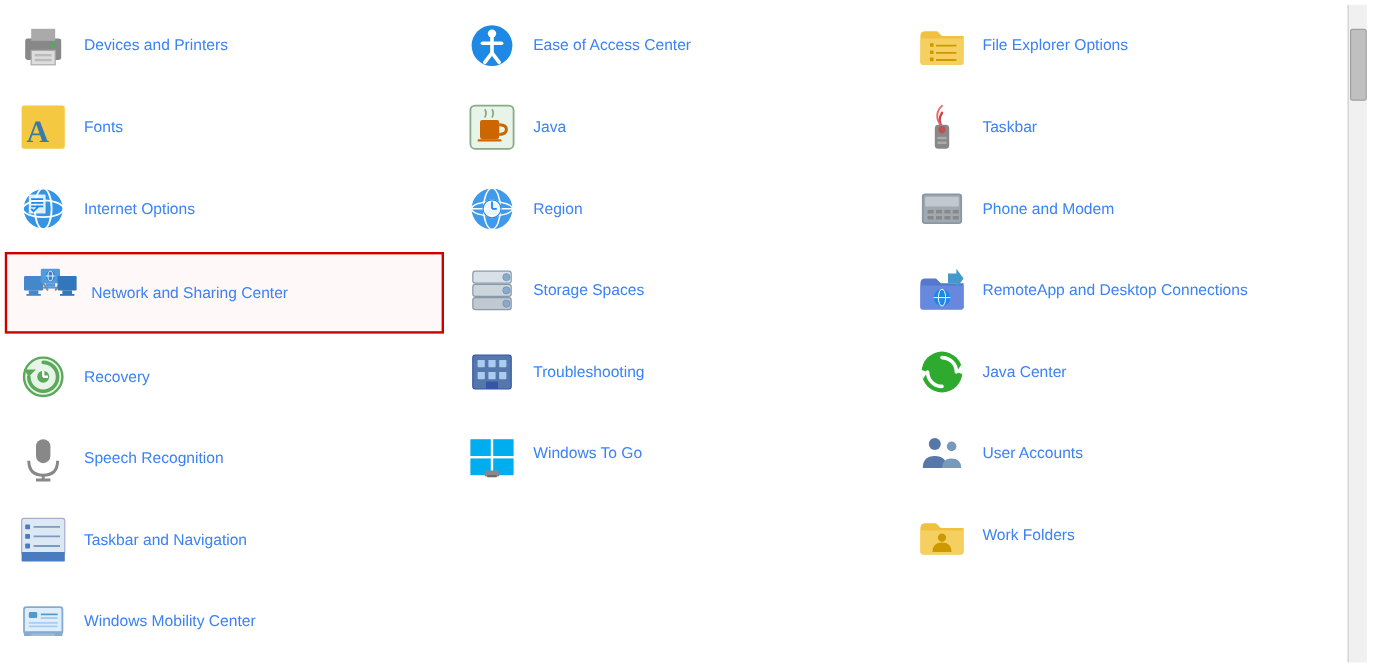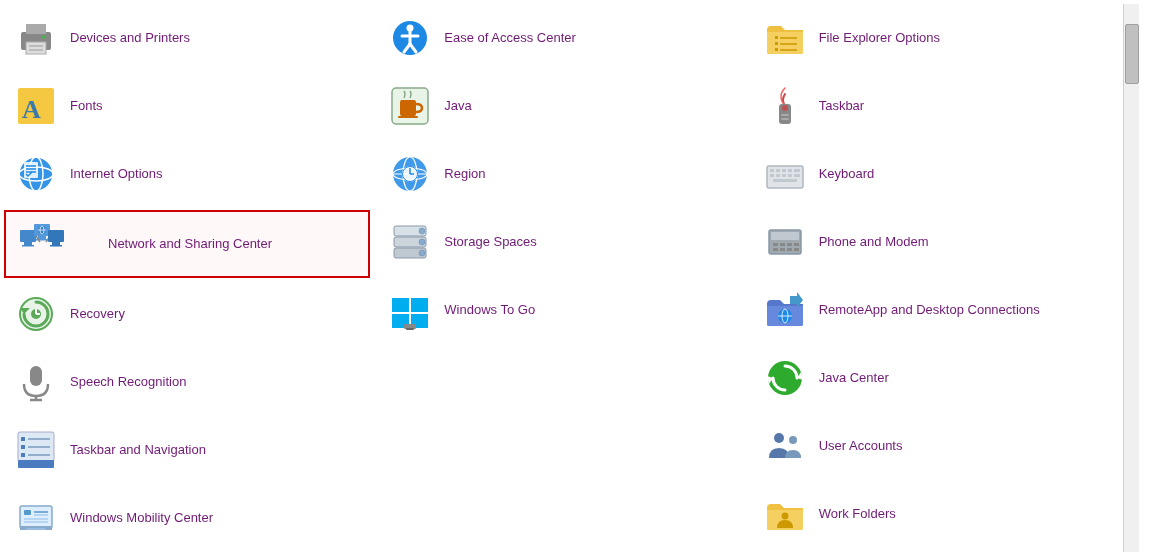--- a/index.html
+++ b/index.html
@@ -45,21 +45,21 @@
       width: 48px;
       height: 48px;
       flex-shrink: 0;
       display: flex;
       align-items: center;
       justify-content: center;
       margin-right: 10px;
     }
 
     .item-label {
-      color: #701a75;
+      color: #3b82f6;
       font-size: 13px;
       line-height: 1.3;
     }
 
     .scrollbar-track {
       width: 16px;
       background: #f0f0f0;
       border-left: 1px solid #d0d0d0;
       display: flex;
       flex-direction: column;
@@ -117,21 +117,21 @@
           <rect x="8" y="8" width="14" height="16" rx="1" fill="white" opacity="0.85"></rect>
           <line x1="10" y1="12" x2="20" y2="12" stroke="#1e88e5" stroke-width="1.5"></line>
           <line x1="10" y1="15" x2="20" y2="15" stroke="#1e88e5" stroke-width="1.5"></line>
           <line x1="10" y1="18" x2="20" y2="18" stroke="#1e88e5" stroke-width="1.5"></line>
           <polyline points="10,20 12,22 16,18" stroke="#1e88e5" stroke-width="1.5" fill="none"></polyline>
         </svg>
       </div>
       <span class="item-label">Internet Options</span>
     </div>
 
-    <div class="item selected" style="border:2px solid #cc0000; background:#fff8f8; margin:2px 4px;gap:32px;">
+    <div class="item selected" style="border:2px solid #cc0000; background:#fff8f8; margin:2px 4px;">
       <div class="item-icon">
         <svg width="44" height="44" viewBox="0 0 44 44">
 
           <rect x="0" y="8" width="16" height="12" rx="1" fill="#4488cc"></rect>
           <rect x="4" y="20" width="8" height="3" fill="#4488cc"></rect>
           <rect x="2" y="23" width="12" height="1.5" fill="#4488cc"></rect>
 
           <rect x="14" y="2" width="16" height="12" rx="1" fill="#5599dd"></rect>
           <rect x="18" y="14" width="8" height="3" fill="#5599dd"></rect>
           <rect x="16" y="17" width="12" height="1.5" fill="#5599dd"></rect>
@@ -273,20 +273,36 @@
           <ellipse cx="32" cy="31" rx="3" ry="3" fill="#88aacc" stroke="#6688aa" stroke-width="0.5"></ellipse>
           <rect x="4" y="15" width="32" height="10" rx="2" fill="#ccd4dc" stroke="#8899aa" stroke-width="1"></rect>
           <ellipse cx="32" cy="20" rx="3" ry="3" fill="#88aacc" stroke="#6688aa" stroke-width="0.5"></ellipse>
           <rect x="4" y="4" width="32" height="10" rx="2" fill="#d8e0e8" stroke="#8899aa" stroke-width="1"></rect>
           <ellipse cx="32" cy="9" rx="3" ry="3" fill="#88aacc" stroke="#6688aa" stroke-width="0.5"></ellipse>
         </svg>
       </div>
       <span class="item-label">Storage Spaces</span>
     </div>
 
+    <div class="item">
+      <div class="item-icon">
+        <svg width="40" height="40" viewBox="0 0 40 40">
+
+          <rect x="4" y="6" width="32" height="28" rx="2" fill="#5577aa" stroke="#3355aa" stroke-width="1"></rect>
+          <rect x="8" y="10" width="6" height="6" fill="#aaccee" rx="0.5"></rect>
+          <rect x="17" y="10" width="6" height="6" fill="#aaccee" rx="0.5"></rect>
+          <rect x="26" y="10" width="6" height="6" fill="#aaccee" rx="0.5"></rect>
+          <rect x="8" y="20" width="6" height="6" fill="#aaccee" rx="0.5"></rect>
+          <rect x="17" y="20" width="6" height="6" fill="#aaccee" rx="0.5"></rect>
+          <rect x="26" y="20" width="6" height="6" fill="#aaccee" rx="0.5"></rect>
+          <rect x="15" y="28" width="10" height="6" fill="#3355aa"></rect>
+        </svg>
+      </div>
+      <span class="item-label">Troubleshooting</span>
+    </div>
 
     <div class="item">
       <div class="item-icon">
         <svg width="40" height="40" viewBox="0 0 40 40">
 
           <rect x="2" y="8" width="17" height="14" fill="#00adef"></rect>
           <rect x="21" y="8" width="17" height="14" fill="#00adef"></rect>
           <rect x="2" y="24" width="17" height="14" fill="#00adef"></rect>
           <rect x="21" y="24" width="17" height="14" fill="#00adef"></rect>
 
@@ -328,42 +344,20 @@
 
           <rect x="14" y="18" width="12" height="20" rx="3" fill="#888"></rect>
           <circle cx="20" cy="22" r="3" fill="#cc4444" opacity="0.8"></circle>
           <rect x="16" y="28" width="8" height="2" rx="1" fill="#aaa"></rect>
           <rect x="16" y="32" width="8" height="2" rx="1" fill="#aaa"></rect>
         </svg>
       </div>
       <span class="item-label">Taskbar</span>
     </div>
 
-    <div class="item">
-      <div class="item-icon">
-        <svg width="40" height="40" viewBox="0 0 40 40">
-          <rect x="2" y="12" width="36" height="22" rx="2" fill="#e0e4e8" stroke="#b0b8c0" stroke-width="1.5"></rect>
-
-          <rect x="5" y="15" width="4" height="3" rx="0.5" fill="#c0c8d0"></rect>
-          <rect x="11" y="15" width="4" height="3" rx="0.5" fill="#c0c8d0"></rect>
-          <rect x="17" y="15" width="4" height="3" rx="0.5" fill="#c0c8d0"></rect>
-          <rect x="23" y="15" width="4" height="3" rx="0.5" fill="#c0c8d0"></rect>
-          <rect x="29" y="15" width="6" height="3" rx="0.5" fill="#c0c8d0"></rect>
-
-          <rect x="5" y="20" width="4" height="3" rx="0.5" fill="#c0c8d0"></rect>
-          <rect x="11" y="20" width="4" height="3" rx="0.5" fill="#c0c8d0"></rect>
-          <rect x="17" y="20" width="4" height="3" rx="0.5" fill="#c0c8d0"></rect>
-          <rect x="23" y="20" width="4" height="3" rx="0.5" fill="#c0c8d0"></rect>
-          <rect x="29" y="20" width="6" height="3" rx="0.5" fill="#c0c8d0"></rect>
-
-          <rect x="8" y="25" width="24" height="3" rx="0.5" fill="#c0c8d0"></rect>
-        </svg>
-      </div>
-      <span class="item-label">Keyboard</span>
-    </div>
 
     <div class="item">
       <div class="item-icon">
         <svg width="40" height="40" viewBox="0 0 40 40">
 
           <rect x="4" y="8" width="32" height="24" rx="2" fill="#a0a8b0" stroke="#8898a8" stroke-width="1.5"></rect>
           <rect x="6" y="10" width="28" height="8" rx="1" fill="#c0c8d0"></rect>
 
           <rect x="8" y="21" width="5" height="3" rx="0.5" fill="#888"></rect>
           <rect x="15" y="21" width="5" height="3" rx="0.5" fill="#888"></rect>

